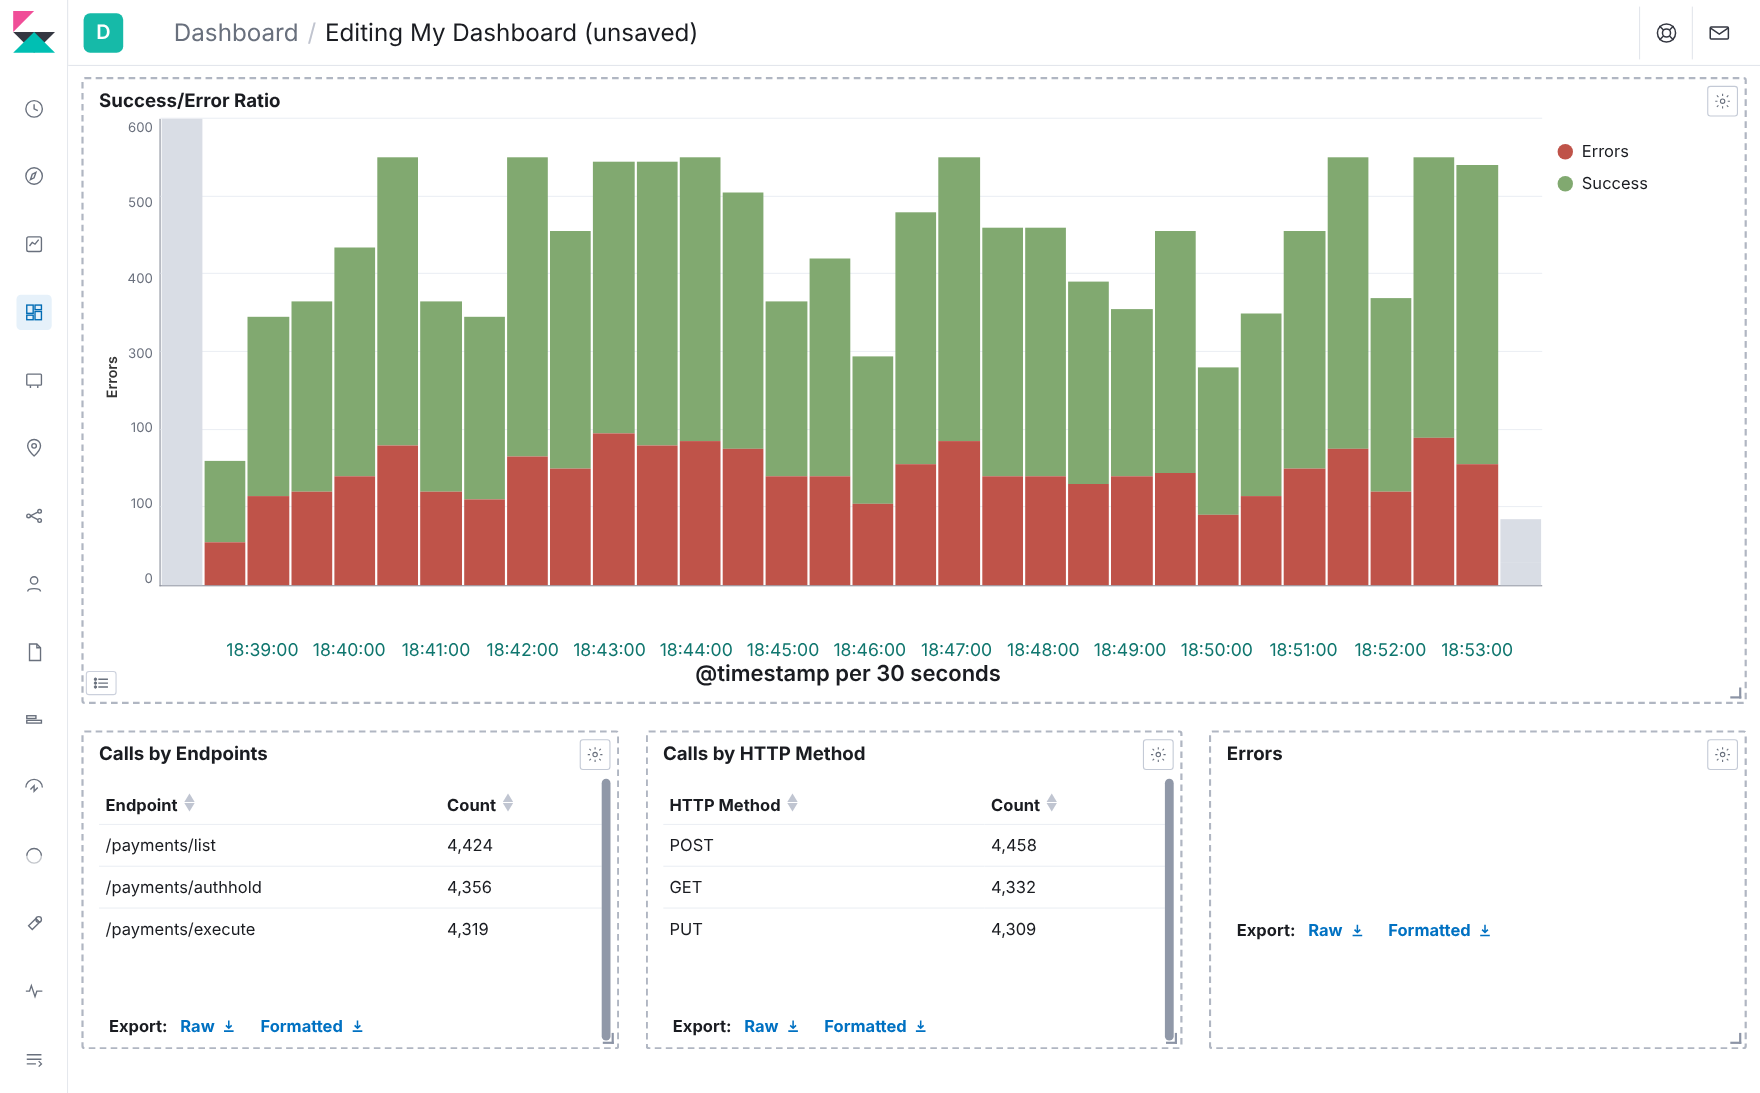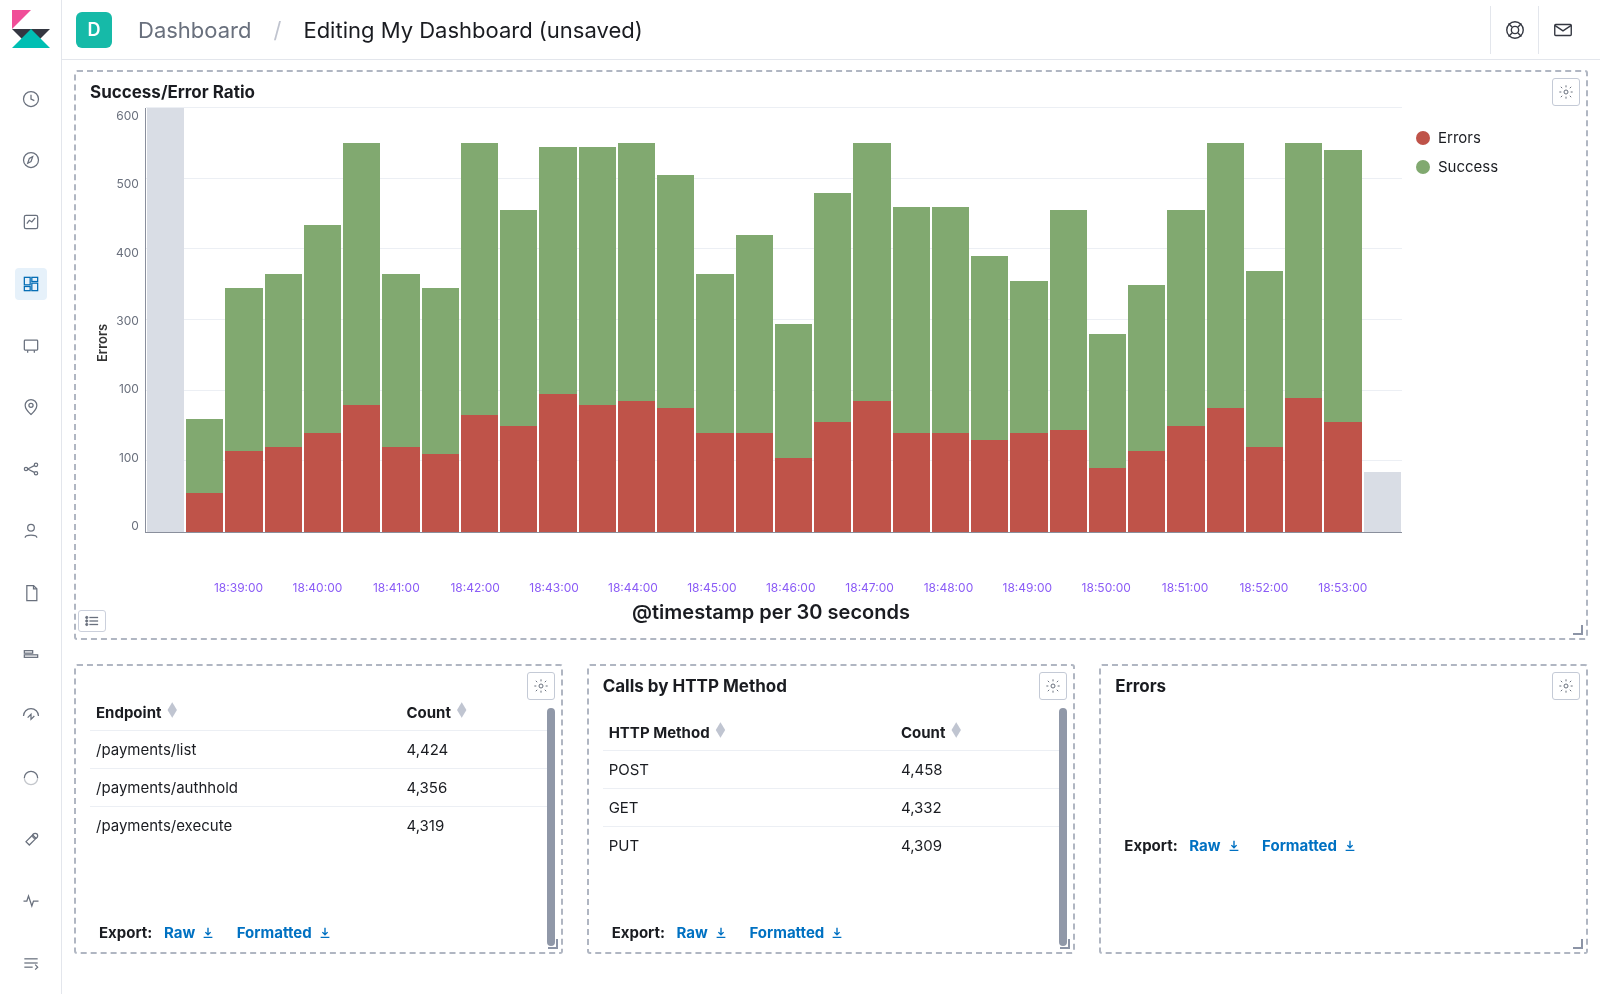--- a/index.html
+++ b/index.html
@@ -10,21 +10,21 @@
   .logo .t1 { position:absolute; left:0; top:0; width:0; height:0; border-left:19px solid #f04e98; border-bottom:19px solid transparent;}
   .logo .t2 { position:absolute; left:0; bottom:0; width:0; height:0; border-left:19px solid transparent; border-bottom:19px solid #00bfb3; border-right:19px solid transparent;}
   .logo .t3 { position:absolute; left:0; top:0; width:0; height:0; border-left:19px solid transparent; border-top:19px solid #343741; border-right:19px solid transparent; top:19px}
   .side-icon { width:32px; height:32px; display:flex; align-items:center; justify-content:center; margin:15px 0; color:#69707d; cursor:pointer; border-radius:4px;}
   .side-icon.active { background:#e6f1fa; color:#006bb4;}
   .side-icon svg { width:20px; height:20px; stroke:currentColor; fill:none; stroke-width:1.5;}
   .side-spacer { flex:1;}
   .main { flex:1; display:flex; flex-direction:column;}
   .topbar { height:60px; border-bottom:1px solid #e3e6ec; display:flex; align-items:center; padding:0 14px;}
   .space-tag { width:36px; height:36px; background:#16baa8; border-radius:6px; display:flex; align-items:center; justify-content:center; color:#fff; font-weight:600; font-size:18px; margin-right:26px;}
-  .breadcrumbs { display:flex; align-items:center; gap:22px; font-size:22px; color:#69707d;}
+  .breadcrumbs { display:flex; align-items:center; gap:8px; font-size:22px; color:#69707d;margin-left:20px;}
   .breadcrumbs .current { color:#1a1c21;}
   .bc-sep { color:#c0c4cf;}
   .top-spacer { flex:1;}
   .top-icon { width:48px; height:48px; display:flex; align-items:center; justify-content:center; color:#343741; border-left:1px solid #e3e6ec; cursor:pointer;}
   .top-icon svg { width:22px; height:22px; stroke:currentColor; fill:none; stroke-width:1.5;}
   .content { flex:1; padding:10px 12px; overflow:auto; background:#fff;}
   .panel-grid { display:grid; grid-template-columns: 1fr 1fr 1fr; grid-template-rows: 570px 290px; gap:24px; }
   .panel { border:2px dashed #b0b6c2; border-radius:3px; background:#fff; position:relative; padding:10px 14px;}
   .panel.big { grid-column:1 / span 3;}
   .panel-title { font-weight:700; font-size:17px; margin-bottom:6px;}
@@ -39,21 +39,21 @@
   .y-ticks { display:flex; flex-direction:column; justify-content:space-between; align-items:flex-end; padding:0 6px; font-size:12px; color:#6a707d; height:425px;}
   .bars-wrap { flex:1; position:relative; height:425px; border-left:1px solid #8a8f9c; border-bottom:1px solid #8a8f9c;}
   .grid-line { position:absolute; left:0; right:0; border-top:1px solid #eceff4;}
   .bars { position:absolute; left:0; right:0; top:0; bottom:0; display:flex; align-items:flex-end;}
   .bar { flex:1; margin:0 1px; display:flex; flex-direction:column; justify-content:flex-end; height:100%;}
   .seg-success { background:#81a970;}
   .seg-error   { background:#bf5349;}
   .legend { width:170px; padding:20px 0 0 14px;}
   .legend-item { display:flex; align-items:center; gap:8px; margin-bottom:10px; font-size:15px;}
   .swatch { width:14px; height:14px; border-radius:50%;}
-  .x-ticks { display:flex; margin-left:50px; margin-right:170px; height:22px; position:relative; font-size:12px; color:#8b5cf6;}
+  .x-ticks { display:flex; margin-left:50px; margin-right:170px; height:22px; position:relative; font-size:16px; color:#0f766e;}
   .x-tick { position:absolute; transform:translateX(-50%); top:2px;}
   .x-axis-label { text-align:center; font-size:20px; font-weight:600; margin-left:50px; margin-right:170px;}
 
   .tbl { width:100%; margin-top:18px; border-collapse:collapse; font-size:15px;}
   .tbl th { text-align:left; font-weight:700; padding:8px 6px; color:#1a1c21;}
   .tbl td { padding:9px 6px; border-top:1px solid #eceff4;}
   .sort-arrows { display:inline-block; color:#c0c5d1; font-size:10px; margin-left:2px; line-height:8px;}
   .export-row { position:absolute; bottom:10px; left:23px; font-size:15px;font-weight:bold;}
   .export-label { color:#1a1c21; margin-right:8px;}
   .export-link { color:#0071c2; margin-right:18px; cursor:pointer; display:inline-flex; align-items:center; gap:6px;}
@@ -398,20 +398,21 @@
                 <circle cx="2" cy="10" r="1.3"></circle>
                 <line x1="5" y1="2" x2="15" y2="2" stroke-width="1.5"></line>
                 <line x1="5" y1="6" x2="15" y2="6" stroke-width="1.5"></line>
                 <line x1="5" y1="10" x2="15" y2="10" stroke-width="1.5"></line>
               </svg>
             </div>
           <div class="resize-handle"></div>
         </div>
 
         <div class="panel">
+          <div class="panel-title">Calls by Endpoints</div>
           <div class="panel-gear">
               <svg viewBox="0 0 24 24">
                 <circle cx="12" cy="12" r="3"></circle>
                 <path d="M12 2v3M12 19v3M4.2 4.2l2.1 2.1M17.7 17.7l2.1 2.1M2 12h3M19 12h3M4.2 19.8l2.1-2.1M17.7 6.3l2.1-2.1"></path>
               </svg>
             </div>
           <table class="tbl" id="tbl-endpoints">
               <thead>
                 <tr>
                   <th>Endpoint <span class="sort-arrows">▲<br>▼</span></th>

